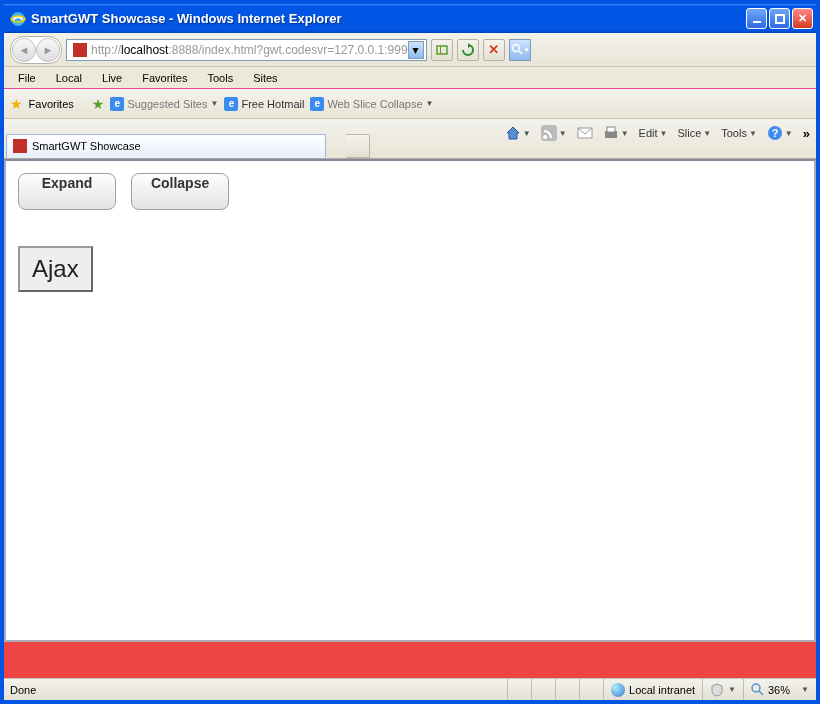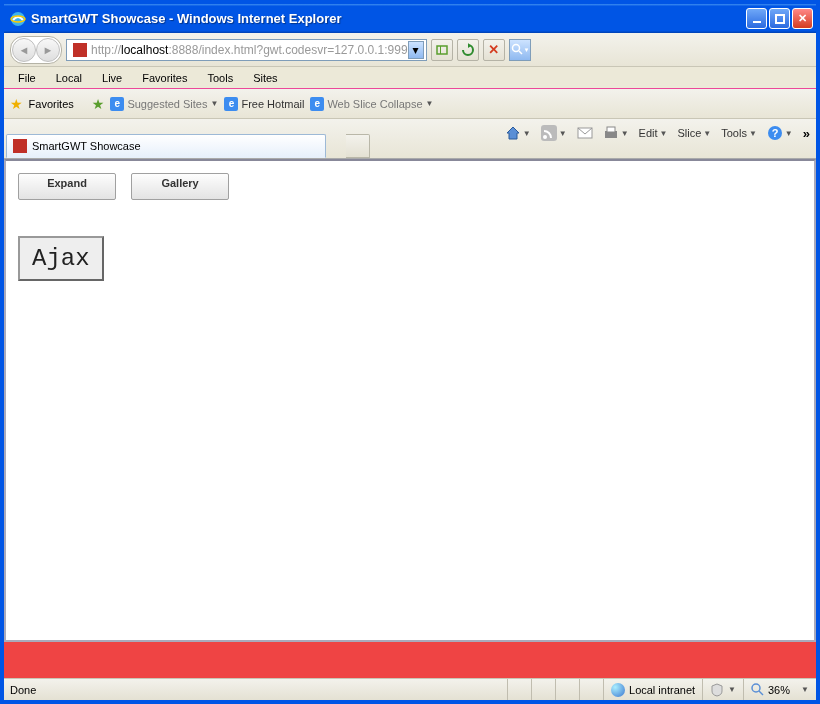--- a/index.html
+++ b/index.html
@@ -192,40 +192,40 @@
   flex: 1;
   background: #fff;
   border: 2px solid #aab;
   border-top-color: #889;
   padding: 12px;
   position: relative;
 }
 .btn {
   display: inline-block;
   min-width: 98px;
-  height: 27px;
+  height: 37px;
   background: linear-gradient(to bottom,#fdfdfd,#e3e3e3);
   border: 1px solid #a0a0a0;
-  border-radius: 2px;
+  border-radius: 8px;
   text-align: center;
   line-height: 19px;
-  font-size: 11px;
+  font-size: 14px;
   font-weight: bold;
   color: #333;
   margin-right: 12px;
 }
 .ajax-box {
   margin-top: 36px;
   display:inline-block;
   padding: 7px 12px;
   border: 2px solid #999;
   border-right-color:#666;
   border-bottom-color:#666;
   background: #eee;
-  font-family: Liberation Mono, monospace;
+  font-family: Liberation Sans, sans-serif;
   font-size: 24px;
   color:#222;
 }
 .status-bar {
   height: 22px;
   background: linear-gradient(to bottom,#f3f2ec,#e4e1d3);
   border-top:1px solid #c9c6b6;
   display:flex;align-items:center;
   font-size:11px;
   margin-top:36px;
@@ -384,21 +384,21 @@
             <text x="8" y="12" text-anchor="middle" fill="#fff" font-size="11" font-weight="bold">?</text>
           </svg>
           <span class="drop">▼</span>
         </span>
       <span style="font-size:13px;font-weight:bold;margin-left:4px;">»</span>
     </div>
   </div>
 
   <div class="content">
     <span class="btn">Expand</span>
-    <span class="btn">Gallery</span>
+    <span class="btn">Collapse</span>
     <br>
     <div class="ajax-box">Ajax</div>
   </div>
 
   <div class="status-bar">
     <div class="left">Done</div>
     <div class="status-cell narrow"></div>
     <div class="status-cell narrow"></div>
     <div class="status-cell narrow"></div>
     <div class="status-cell narrow"></div>

